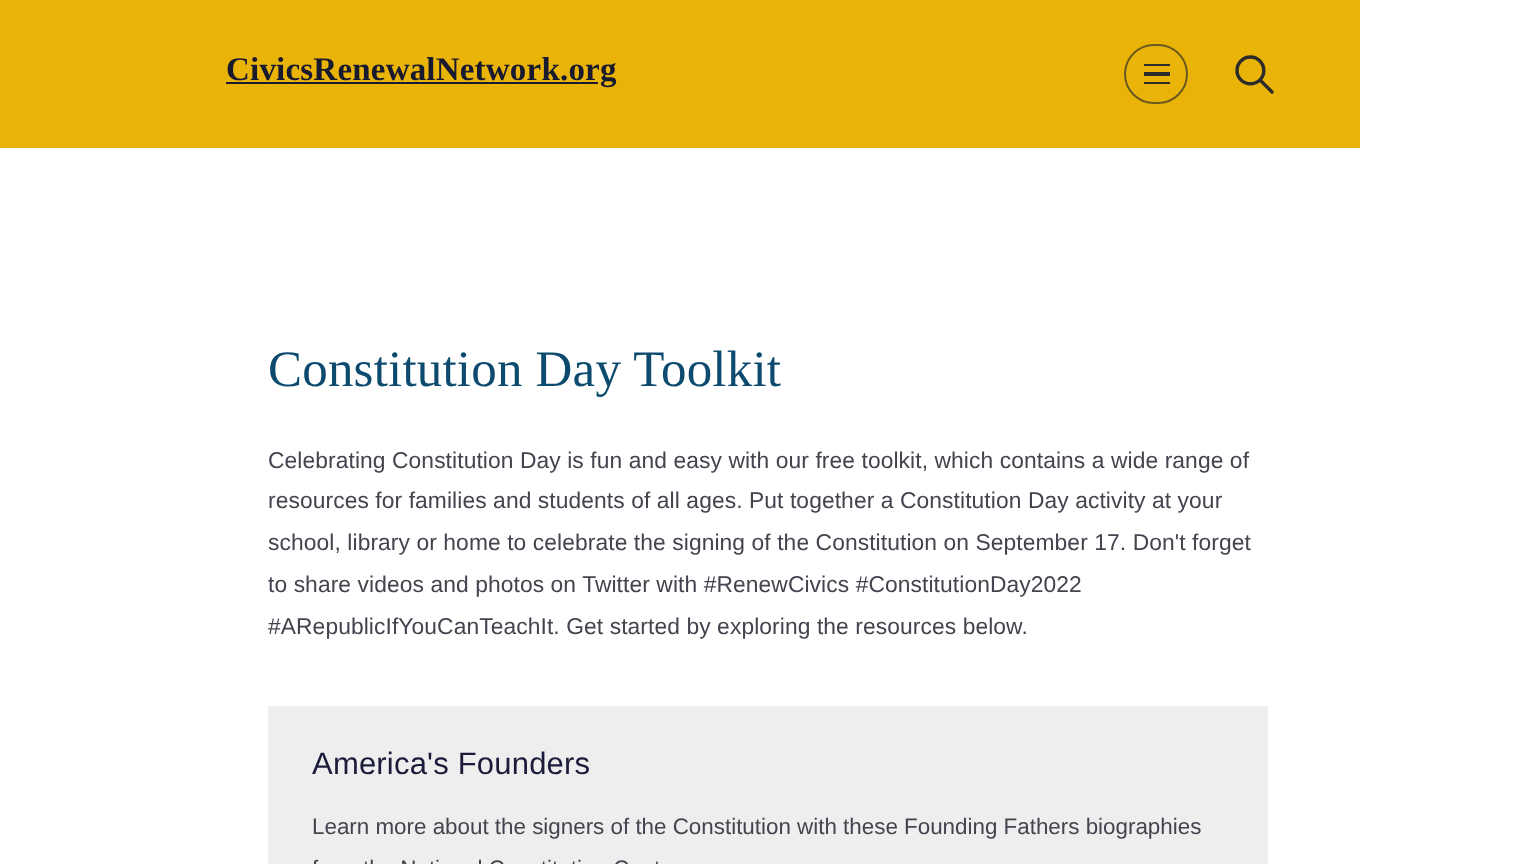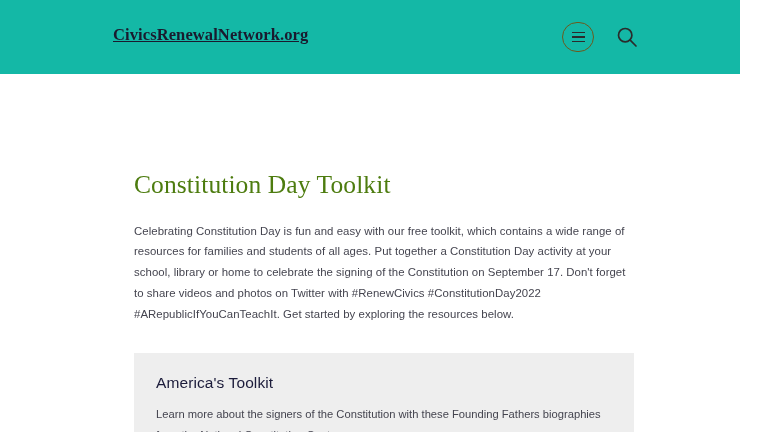--- a/index.html
+++ b/index.html
@@ -7,23 +7,23 @@
     width: 768px;
     height: 432px;
     overflow: hidden;
     background: #ffffff;
     font-family: "Liberation Sans", sans-serif;
   }
 
   
   .site-header {
     position: relative;
-    width: 740px;
+    width: 680px;
     height: 74px;
-    background: #14b8a6;
+    background: #eab308;
   }
   .header-inner {
     position: relative;
     width: 768px;
     height: 74px;
   }
   .site-title {
     position: absolute;
     left: 113px;
     top: 25px;
@@ -81,21 +81,21 @@
     position: absolute;
     left: 134px;
     top: 0;
     width: 500px;
   }
   .page-title {
     margin-top: 96px;
     font-family: "Liberation Serif", serif;
     font-size: 25.5px;
     font-weight: 400;
-    color: #4d7c0f;
+    color: #0c4a6e;
     letter-spacing: 0.1px;
     line-height: 1.2;
   }
   .intro {
     margin-top: 20px;
     font-family: "Liberation Sans", sans-serif;
     font-size: 11.4px;
     line-height: 1.82;
     color: #44444f;
     letter-spacing: 0.05px;
@@ -146,18 +146,18 @@
 </header>
 
 <div class="page-wrap">
   <div class="content">
 
     <h1 class="page-title">Constitution Day Toolkit</h1>
 
     <p class="intro">Celebrating Constitution Day is fun and easy with our free toolkit, which contains a wide range of resources for families and students of all ages. Put together a Constitution Day activity at your school, library or home to celebrate the signing of the Constitution on September 17. Don't forget to share videos and photos on Twitter with #RenewCivics #ConstitutionDay2022 #ARepublicIfYouCanTeachIt. Get started by exploring the resources below.</p>
 
     <section class="card">
-      <h2 class="card-title">America's Toolkit</h2>
+      <h2 class="card-title">America's Founders</h2>
       <p class="card-text">Learn more about the signers of the Constitution with these Founding Fathers biographies from the National Constitution Center.</p>
     </section>
 
   </div>
 </div>
 
 </body></html>

